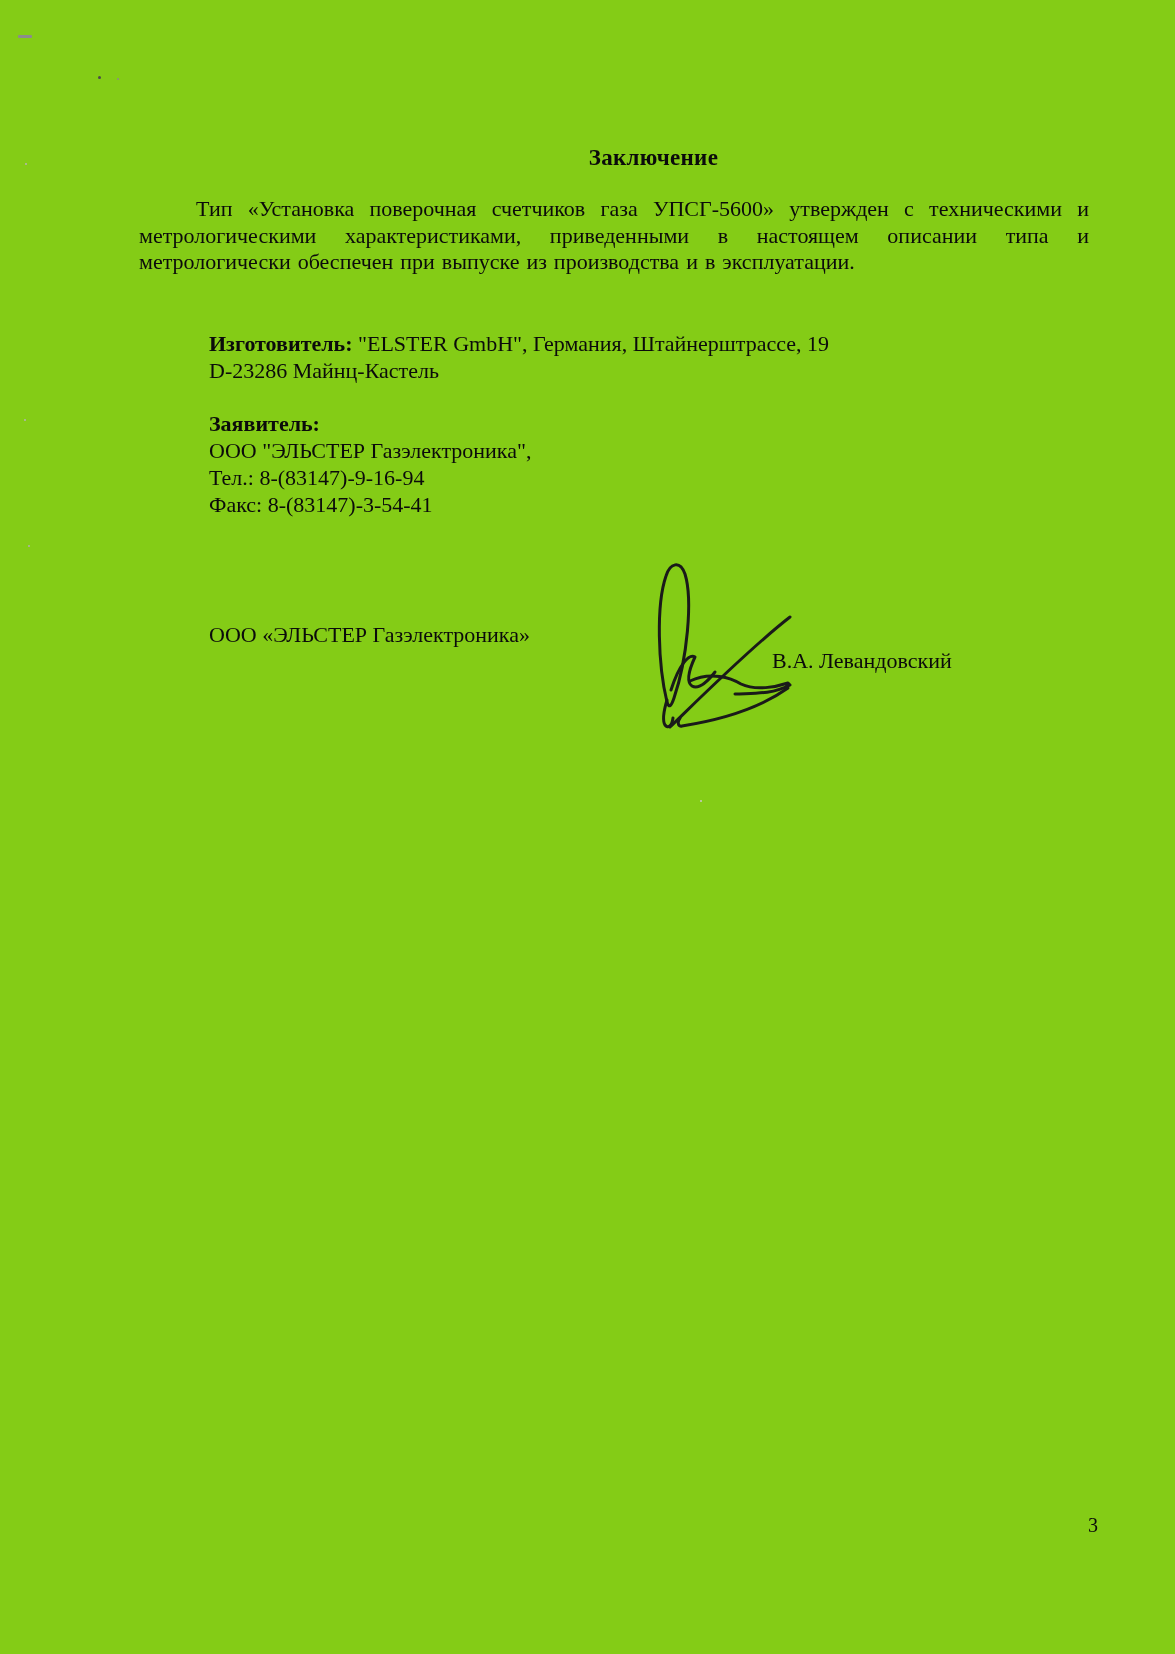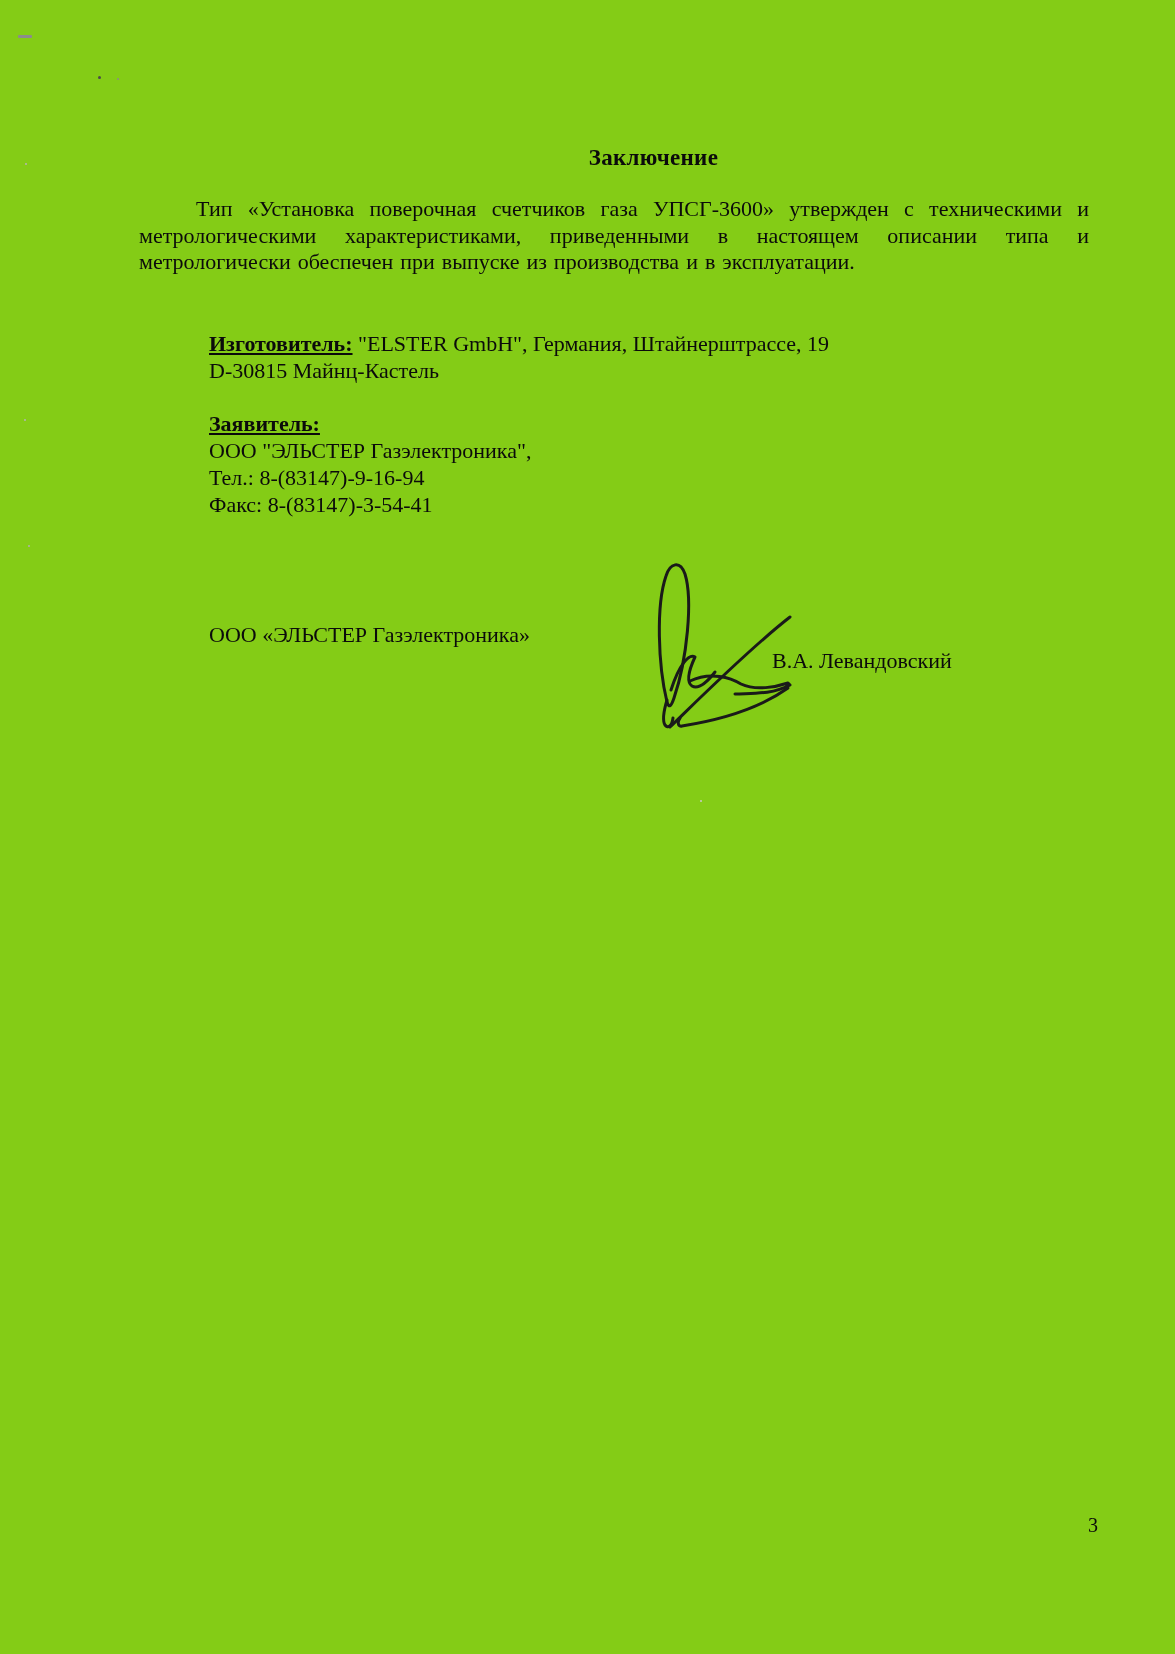--- a/index.html
+++ b/index.html
@@ -26,21 +26,21 @@
     text-align:justify;
     text-indent:57px;
     word-spacing:1.5px;
   }
   .block{
     position:absolute;
     left:209px;
     font-size:22px;line-height:27px;
     white-space:nowrap;
   }
-  .block .bold{font-weight:bold;text-decoration:underline;}
+  .block .bold{font-weight:bold;}
   .mfr-block{top:330px;}
   .applicant-block{top:410px;}
   .director-block{top:621px;}
   .signatory-name{
     position:absolute;
     left:772px;top:647px;
     font-size:22px;line-height:27px;
     white-space:nowrap;
     text-align:right;
   }
@@ -65,27 +65,27 @@
   <div class="speck-dash" style="left:18px;top:35px;width:14px;height:3px;background:#8c8c8c;"></div>
   <div class="speck" style="left:98px;top:76px;width:3px;height:3px;background:#4a4a4a;"></div>
   <div class="speck" style="left:117px;top:78px;width:2px;height:2px;background:#8a8a8a;"></div>
   <div class="speck" style="left:25px;top:163px;width:2px;height:2px;background:#b5b5b5;"></div>
   <div class="speck" style="left:24px;top:419px;width:2px;height:2px;background:#b5b5b5;"></div>
   <div class="speck" style="left:28px;top:545px;width:2px;height:2px;background:#b0b0b0;"></div>
   <div class="speck" style="left:700px;top:800px;width:2px;height:2px;background:#c8c8c8;"></div>
 
   <div class="doc-title">Заключение</div>
 
-  <div class="paragraph">Тип «Установка поверочная счетчиков газа УПСГ-3600»  утвержден с техническими и метрологическими характеристиками, приведенными в настоящем описании типа и метрологически обеспечен при выпуске из производства и в эксплуатации.</div>
+  <div class="paragraph">Тип «Установка поверочная счетчиков газа УПСГ-5600»  утвержден с техническими и метрологическими характеристиками, приведенными в настоящем описании типа и метрологически обеспечен при выпуске из производства и в эксплуатации.</div>
 
   <div class="block mfr-block">
     <div>
       <span class="bold">Изготовитель:</span><span> "ELSTER GmbH", Германия, Штайнерштрассе, 19</span>
     </div>
-    <div>D-30815 Майнц-Кастель</div>
+    <div>D-23286 Майнц-Кастель</div>
   </div>
 
   <div class="block applicant-block">
     <div class="bold">Заявитель:</div>
     <div>ООО "ЭЛЬСТЕР Газэлектроника",</div>
     <div>Тел.: 8-(83147)-9-16-94</div>
     <div>Факс: 8-(83147)-3-54-41</div>
   </div>
 
   <div class="block director-block">

